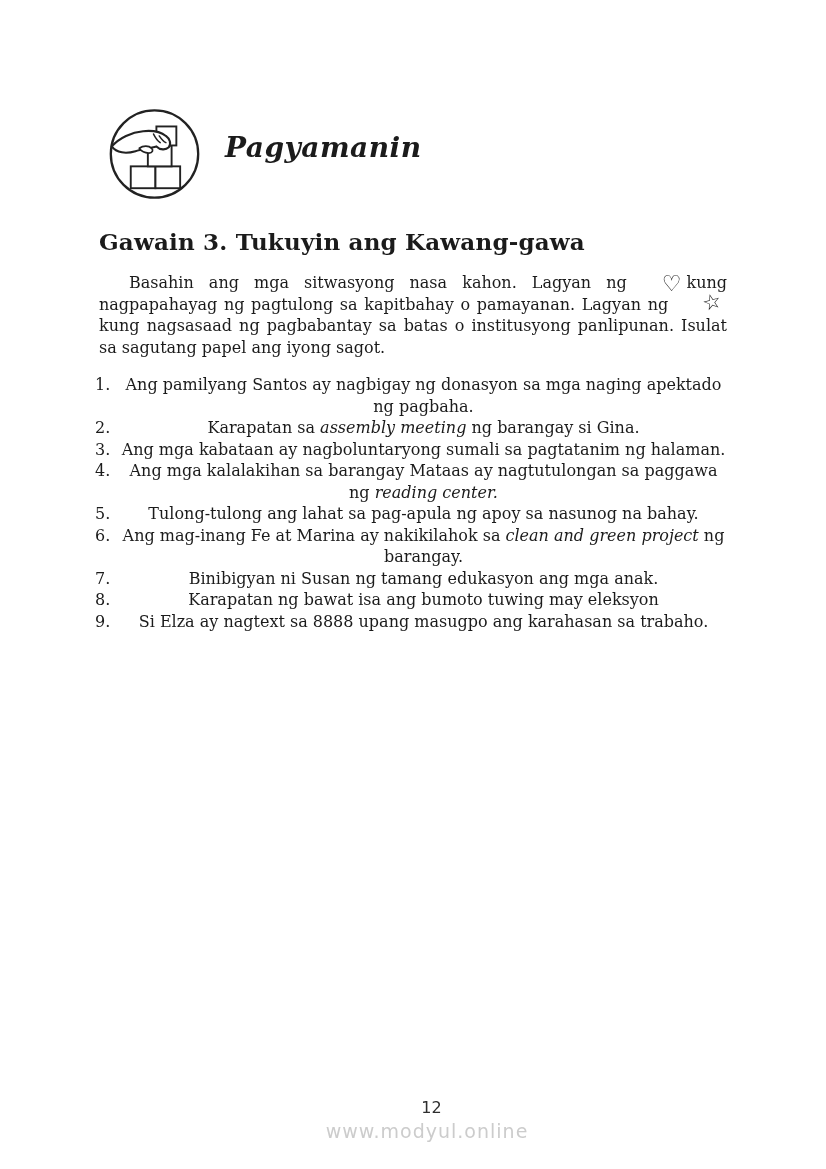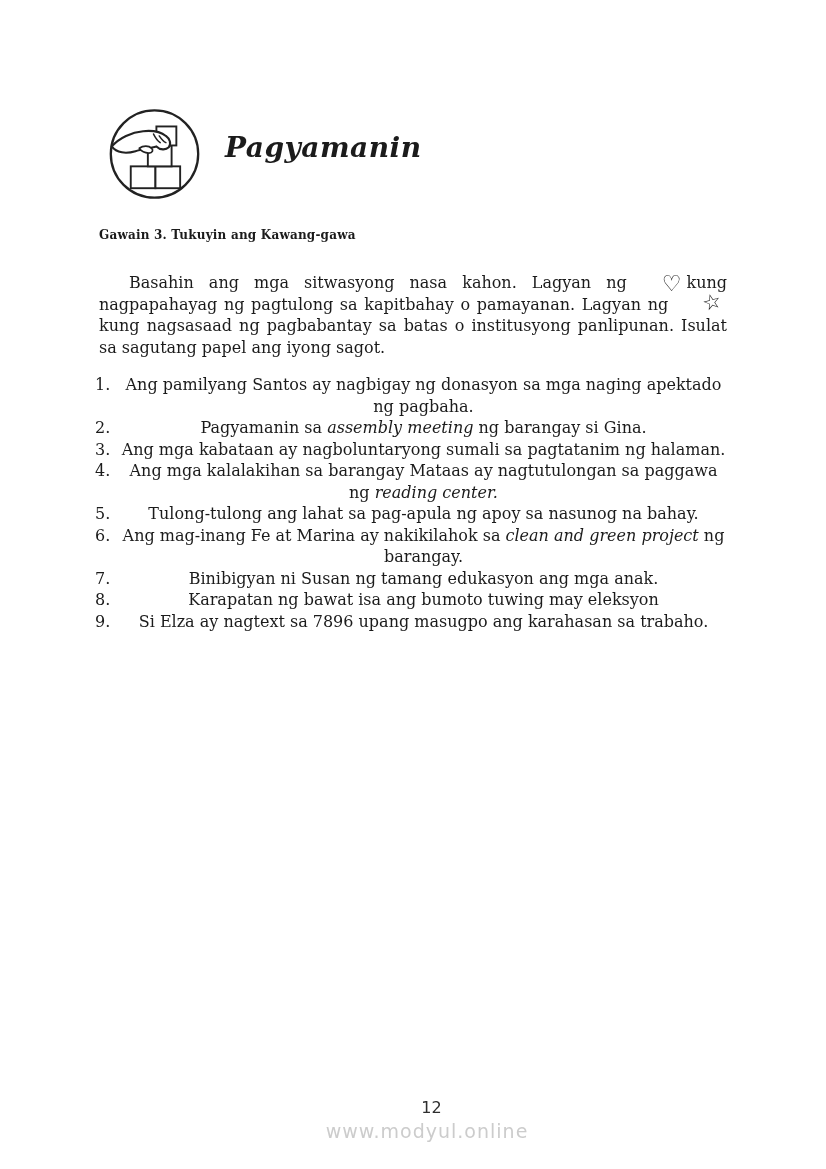--- a/index.html
+++ b/index.html
@@ -27,21 +27,21 @@
     top: 131px;
     font-size: 28px;
     font-weight: 700;
     font-style: italic;
     letter-spacing: 0.5px;
   }
   .activity-heading {
     position: absolute;
     left: 99px;
     top: 228px;
-    font-size: 12px;
+    font-size: 23px;
     font-weight: 700;
     letter-spacing: 0.2px;
   }
   .instructions {
     position: absolute;
     left: 99px;
     top: 272px;
     width: 628px;
     font-size: 16px;
     line-height: 21.5px;
@@ -115,21 +115,21 @@
 
   <div class="instructions"><span>Basahin ang mga sitwasyong nasa kahon. Lagyan ng</span><span class="symbol heart">♡</span><span>kung nagpapahayag ng pagtulong sa kapitbahay o pamayanan. Lagyan ng</span><span class="symbol star">☆</span><span>kung nagsasaad ng pagbabantay sa batas o institusyong panlipunan. Isulat sa sagutang papel ang iyong sagot.</span></div>
 
   <div class="situation-list">
     <div class="situation-item">
       <span class="num">1.</span>
       <span class="text"><span>Ang pamilyang Santos ay nagbigay ng donasyon sa mga naging apektado ng pagbaha.</span><em></em><span></span></span>
     </div>
     <div class="situation-item">
       <span class="num">2.</span>
-      <span class="text"><span>Pagyamanin sa </span><em>assembly meeting</em><span> ng barangay si Gina.</span></span>
+      <span class="text"><span>Karapatan sa </span><em>assembly meeting</em><span> ng barangay si Gina.</span></span>
     </div>
     <div class="situation-item">
       <span class="num">3.</span>
       <span class="text"><span>Ang mga kabataan ay nagboluntaryong sumali sa pagtatanim ng halaman.</span><em></em><span></span></span>
     </div>
     <div class="situation-item">
       <span class="num">4.</span>
       <span class="text"><span>Ang mga kalalakihan sa barangay Mataas ay nagtutulongan sa paggawa ng </span><em>reading center.</em><span></span></span>
     </div>
     <div class="situation-item">
@@ -143,20 +143,20 @@
     <div class="situation-item">
       <span class="num">7.</span>
       <span class="text"><span>Binibigyan ni Susan ng tamang edukasyon ang mga anak.</span><em></em><span></span></span>
     </div>
     <div class="situation-item">
       <span class="num">8.</span>
       <span class="text"><span>Karapatan ng bawat isa ang bumoto tuwing may eleksyon</span><em></em><span></span></span>
     </div>
     <div class="situation-item">
       <span class="num">9.</span>
-      <span class="text"><span>Si Elza ay nagtext sa 7896 upang masugpo ang karahasan sa trabaho.</span><em></em><span></span></span>
+      <span class="text"><span>Si Elza ay nagtext sa 8888 upang masugpo ang karahasan sa trabaho.</span><em></em><span></span></span>
     </div>
   </div>
 
   <div class="page-number">12</div>
   <div class="watermark">www.modyul.online</div>
 
 </div>
 
 </body></html>

